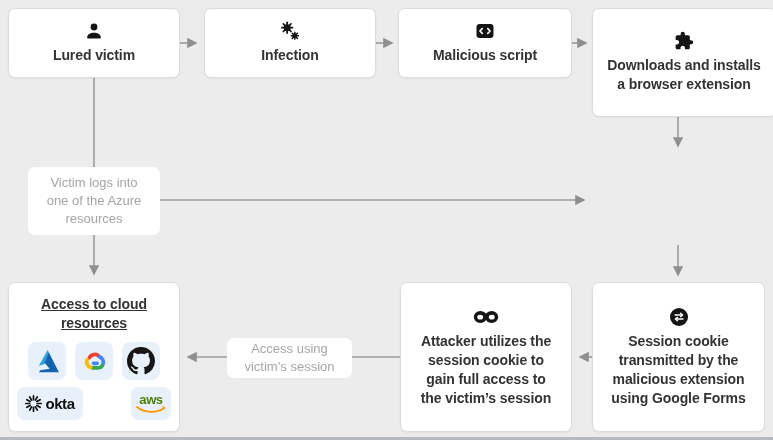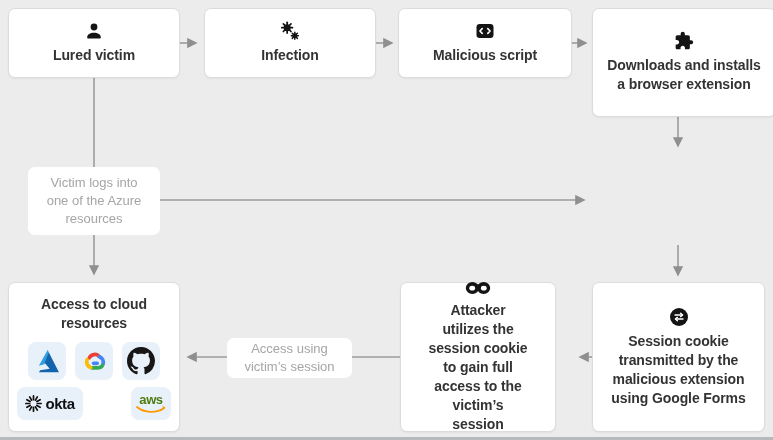--- a/index.html
+++ b/index.html
@@ -40,21 +40,21 @@
     box-sizing:border-box;
   }
 
   
   #n-lured        { left:8px;   top:8px;   width:172px; height:70px; }
   #n-infection    { left:204px; top:8px;   width:172px; height:70px; }
   #n-script       { left:398px; top:8px;   width:174px; height:70px; }
   #n-extension    { left:592px; top:8px;   width:184px; height:109px; padding:0 14px; }
   #n-cookie       { left:592px; top:153px; width:173px; height:92px;  padding:0 10px; }
   #n-transmitted  { left:592px; top:282px; width:173px; height:150px; padding:0 16px; }
-  #n-attacker     { left:400px; top:282px; width:156px; height:150px; padding:0 26px; }
+  #n-attacker     { left:400px; top:282px; width:172px; height:150px; padding:0 14px; }
   #n-access       { left:8px;   top:282px; width:172px; height:150px; justify-content:flex-start; padding-top:12px; }
 
   #lbl-victim  { left:28px;  top:167px; width:132px; height:68px; padding:0 15px; }
   #lbl-session { left:227px; top:338px; width:125px; height:40px; padding:12px 4px; }
 
   .logo-row { display:flex; gap:9px; margin-top:9px; align-items:center; justify-content:center; }
   .tile {
     background:#e8f0fa; border-radius:8px;
     display:flex; align-items:center; justify-content:center;
   }
@@ -180,21 +180,21 @@
         <ellipse cx="18.6" cy="8" rx="6.6" ry="6" fill="#141414"></ellipse>
         <rect x="7" y="4.5" width="12" height="5" fill="#141414"></rect>
         <ellipse cx="7.2" cy="8.2" rx="2.9" ry="2.4" fill="#ffffff"></ellipse>
         <ellipse cx="18.8" cy="8.2" rx="2.9" ry="2.4" fill="#ffffff"></ellipse>
       </svg>
     </span>
     <span>Attacker utilizes the session cookie to gain full access to the victim’s session</span>
   </div>
 
   <div class="node" id="n-access">
-    <span style="display:block; width:140px;">Access to cloud resources</span>
+    <span style="display:block; width:140px;text-decoration:underline;">Access to cloud resources</span>
     <div class="logo-row">
       <span class="tile sq">
         <svg width="28" height="28" viewBox="0 0 24 24">
           <path fill="#2f9fe0" d="M12.7 2.3 L5 16 l4.8-1.2 4-9.5 Z"></path>
           <path fill="#1463ad" d="M13.6 4.8 9.9 13.5 14.3 18.7 6.2 20 5 21.7 H22.2 Z"></path>
         </svg>
       </span>
       <span class="tile sq">
         <svg width="30" height="30" viewBox="0 0 24 24">
           <g stroke-width="3" fill="none" stroke-linecap="round">

